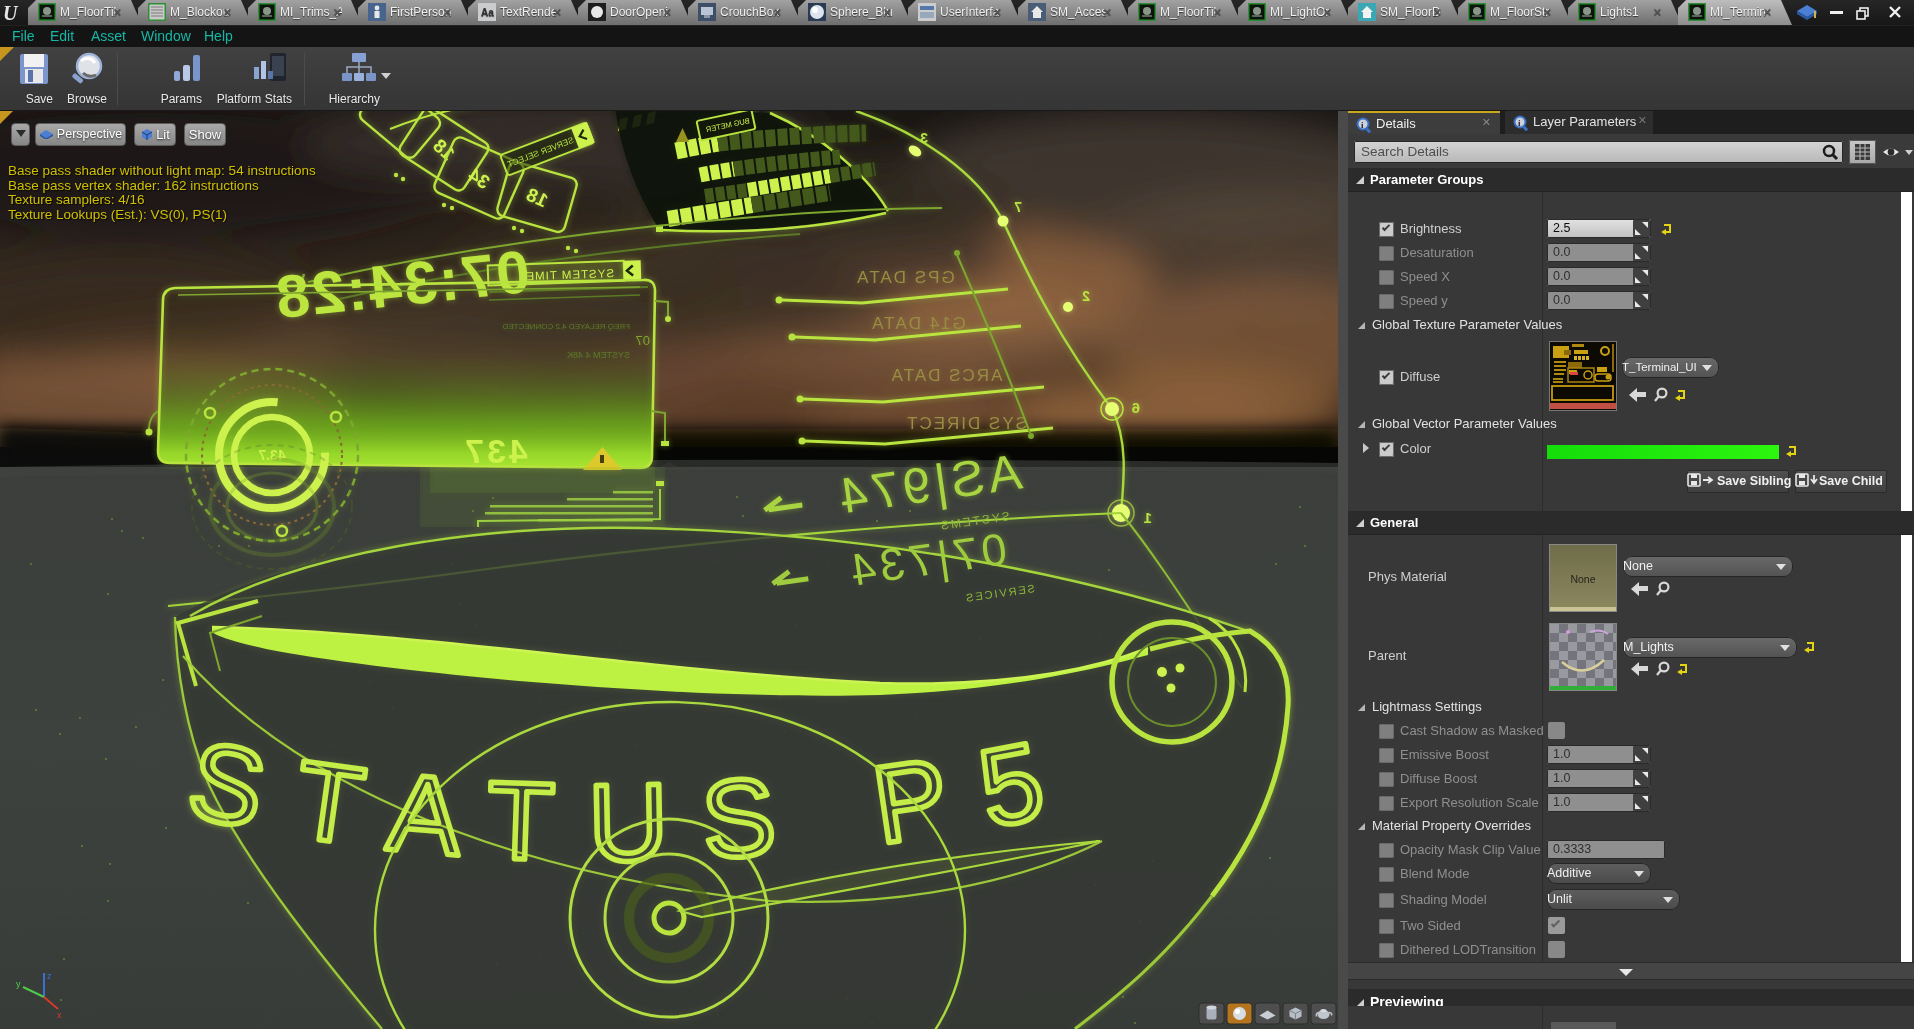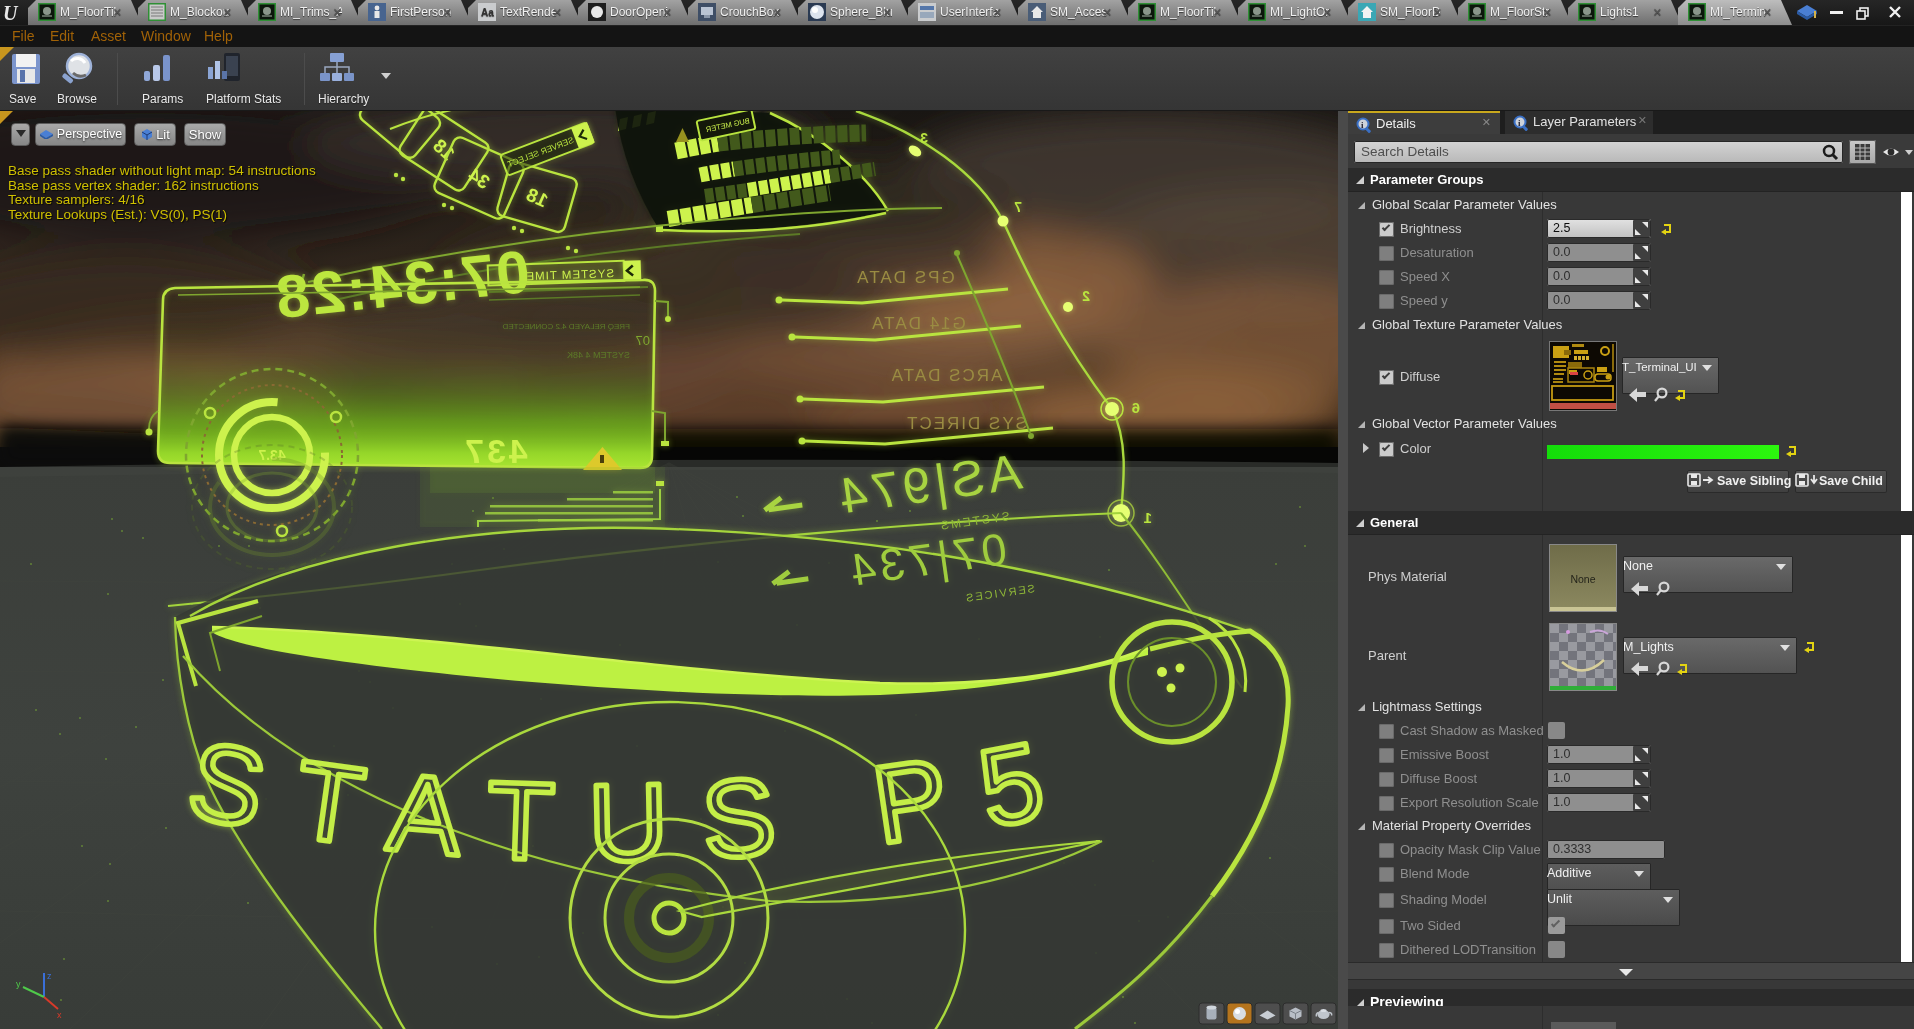--- a/index.html
+++ b/index.html
@@ -6,26 +6,26 @@
 #app{position:absolute;left:0;top:0;width:1914px;height:1029px}
 
 #tabbar{position:absolute;left:0;top:0;width:1914px;height:25px;background:linear-gradient(#262626,#171717)}
 .ttab{position:absolute;top:0;height:25px;width:114px;background:linear-gradient(#a2a2a2,#6e6e6e);clip-path:polygon(0 100%,0 8px,8px 0,calc(100% - 11px) 0,100% 100%);color:#f0f0f0;font-size:12px;line-height:25px;text-shadow:0 1px 1px #333}
 .ttab.act{background:linear-gradient(#bdbdbd,#8d8d8d)}
 .ttab .ic{position:absolute;left:10px;top:3px;width:18px;height:18px}
 .ttab .lb{position:absolute;left:32px;top:0;width:62px;overflow:hidden;white-space:nowrap}
 .ttab .x{position:absolute;right:20px;top:0;color:#555;font-size:11px}
 #wbtns{position:absolute;right:6px;top:2px;color:#eee}
 
-#menubar{position:absolute;left:0;top:26px;width:1914px;height:22px;background:#141414;color:#a16207;font-size:14px}
+#menubar{position:absolute;left:0;top:26px;width:1914px;height:22px;background:#141414;color:#14b8a6;font-size:14px}
 #menubar span{position:absolute;top:2px}
 
 #toolbar{position:absolute;left:0;top:47px;width:1914px;height:64px;background:linear-gradient(#414141,#353535);border-bottom:1px solid #191919}
 #toolbar .corner{position:absolute;left:0;top:0;width:0;height:0;border-top:14px solid #c8961e;border-right:14px solid transparent}
-.tbitem{position:absolute;top:4px;text-align:left;color:#e8e8e8;font-size:12px;text-shadow:0 1px 1px #222}
+.tbitem{position:absolute;top:4px;text-align:right;color:#e8e8e8;font-size:12px;text-shadow:0 1px 1px #222}
 .tbsep{position:absolute;top:6px;width:1px;height:52px;background:#262626;border-right:1px solid #4c4c4c}
 
 #vp{position:absolute;left:0;top:111px;width:1338px;height:918px;background:#0c0c0c;overflow:hidden}
 #vp .corner{position:absolute;left:0;top:0;width:0;height:0;border-top:13px solid #c8961e;border-right:13px solid transparent;z-index:9}
 .vbtn{position:absolute;height:23px;white-space:nowrap;background:linear-gradient(#a9a9a9,#868686);border:1px solid #5c5c5c;border-radius:4px;color:#fff;font-weight:normal;font-size:13px;line-height:21px;text-align:center;text-shadow:0 1px 2px #222;z-index:9}
 #stats{position:absolute;left:8px;top:53px;z-index:9;color:#cfc000;font-size:13.5px;line-height:14.5px;text-shadow:1px 1px 1px rgba(0,0,0,.8)}
 
 #split{position:absolute;left:1338px;top:111px;width:10px;height:918px;background:#4a4a4a}
 
 #rp{position:absolute;left:1348px;top:111px;width:566px;height:918px;background:#383838;font-size:13px;color:#cfcfcf;overflow:hidden}
@@ -37,21 +37,21 @@
 .tri{display:inline-block;width:0;height:0;border-bottom:8px solid #cfcfcf;border-left:8px solid transparent;margin-right:6px}
 .tris{display:inline-block;width:0;height:0;border-bottom:7px solid #b5b5b5;border-left:7px solid transparent;margin-right:7px}
 .cb{position:absolute;width:15px;height:15px;background:#cbcbcb;border-radius:2px;box-shadow:inset 0 0 0 1px #6a6a6a}
 .cb.off{background:#7f7f7f;box-shadow:inset 0 0 0 1px #6a6a6a}
 .cb .k{display:block;width:8px;height:4px;border-left:2px solid #3c3c3c;border-bottom:2px solid #3c3c3c;transform:rotate(-45deg);margin:3px 0 0 3px}
 .field{position:absolute;height:19px;width:104px;background:linear-gradient(#e2e2e2,#c0c0c0);border-radius:2px;box-shadow:inset 0 0 0 1px #2a2a2a;color:#0d0d0d;font-size:12.5px;line-height:19px;padding-left:6px}
 .field.off{background:#8f8f8f;color:#2e2e2e}
 .di{position:absolute;right:1px;top:1px;width:17px;height:17px;background:#3f3f3f;border-radius:1px}
 .di:before{content:"";position:absolute;right:2px;top:2px;border-top:6px solid #e8e8e8;border-left:6px solid transparent}
 .di:after{content:"";position:absolute;left:2px;bottom:2px;border-bottom:6px solid #e8e8e8;border-right:6px solid transparent}
-.dd{position:absolute;height:37px;background:linear-gradient(#6a6a6a,#525252);border-radius:1px;box-shadow:inset 0 0 0 1px #262626;color:#f0f0f0;font-size:12.5px;line-height:21px;padding-left:0}
+.dd{position:absolute;height:21px;background:linear-gradient(#6a6a6a,#525252);border-radius:9px;box-shadow:inset 0 0 0 1px #262626;color:#f0f0f0;font-size:12.5px;line-height:21px;padding-left:0}
 .dd .c{position:absolute;right:7px;top:8px;border-top:6px solid #e0e0e0;border-left:5px solid transparent;border-right:5px solid transparent}
 .vcb{position:absolute;width:17px;height:17px;background:#888;border-radius:2px}
 </style></head>
 <body>
 <div id="app">
 <div id="tabbar">
 <svg width="27" height="25" style="position:absolute;left:0;top:0">
         <text x="3" y="20" font-size="20" font-weight="bold" font-style="italic" fill="#e8e8e8" font-family="Liberation Serif">U</text>
       </svg>
 <div class="ttab" style="left:28px">
@@ -282,21 +282,20 @@
         </svg></div>
 <div class="abs" style="left:532px;top:31px;width:34px;height:20px"><svg width="34" height="20">
           <path d="M3 10 Q11 3 19 10 Q11 17 3 10 Z" fill="#e8e8e8"></path>
           <circle cx="11" cy="10" r="3.4" fill="#2a2a2a"></circle>
           <path d="M25 8 l4 5 4-5 z" fill="#cfcfcf"></path>
         </svg></div>
 <div class="abs" style="left:0;top:57px;width:566px;height:794px;background:#383838"></div>
 <div class="abs" style="left:194px;top:57px;width:1px;height:794px;background:#2d2d2d"></div>
 <div class="abs" style="left:553px;top:57px;width:11px;height:794px;background:#fff"></div>
 <div class="hdr" style="top:57px"><span style="margin-left:8px"><span class="tri"></span>Parameter Groups</span></div>
-<div class="shdr" style="top:82px"><span style="margin-left:10px"><span class="tris"></span>Global Scalar Parameter Values</span></div>
 <div class="abs cb cb" style="left:31px;top:111px;width:15px;height:15px;background:#cbcbcb;border-radius:2px">
         <span class="k"></span>
       </div>
 <div class="lbl" style="left:52px;top:106px">Brightness</div>
 <div class="field" style="left:199px;top:108px">2.5<span class="di"></span></div>
 <div class="abs" style="left:312px;top:112px"><svg width="13" height="12">
           <path d="M4 2 H10 V9 H3" fill="none" stroke="#e3d312" stroke-width="2"></path>
           <path d="M6 6 L1 9 L6 12 Z" fill="#e3d312"></path>
         </svg></div>
 <div class="abs cb off cb off" style="left:31px;top:135px;width:15px;height:15px;background:#7f7f7f;border-radius:2px"></div>

